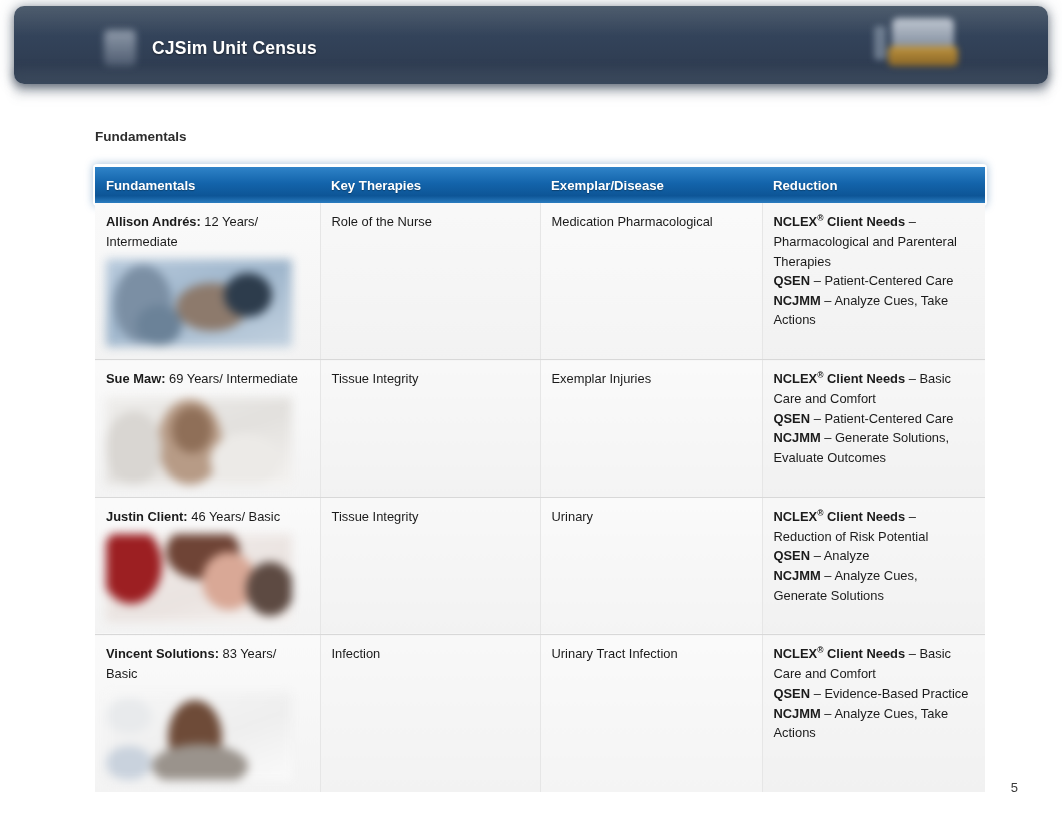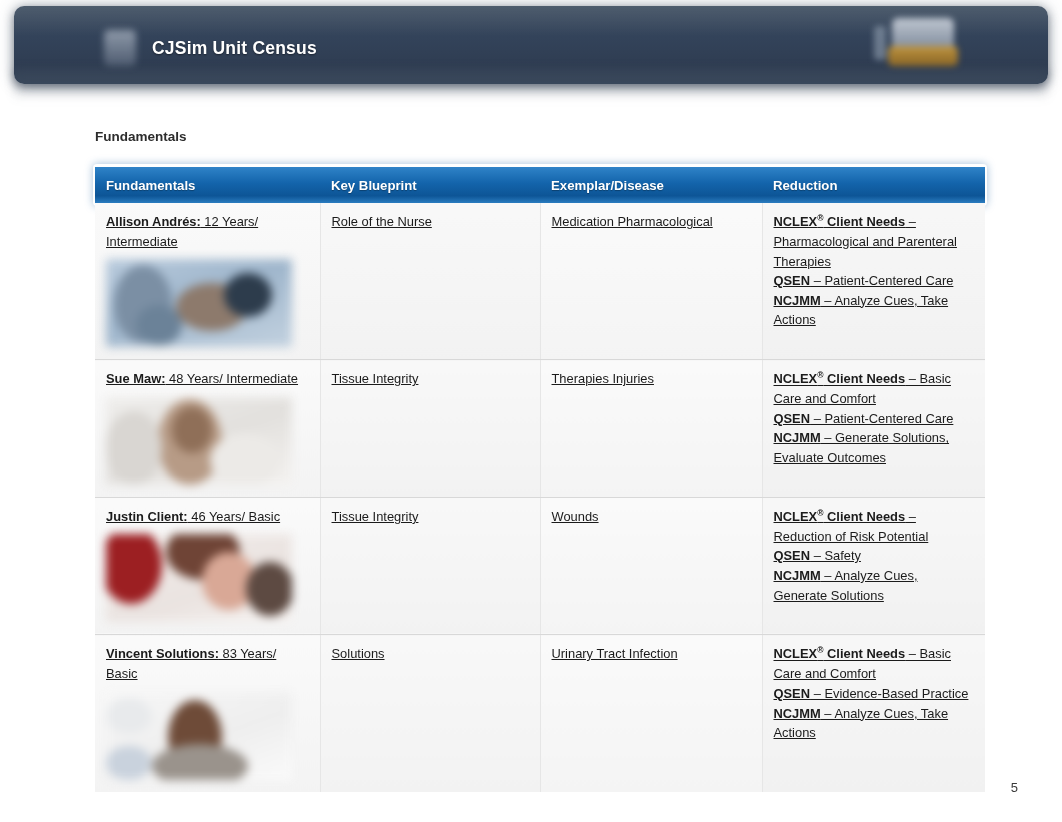--- a/index.html
+++ b/index.html
@@ -151,21 +151,20 @@
     pointer-events: none;
   }
   .table td {
     vertical-align: top;
     font-size: 12.9px;
     color: #1b1b1b;
     line-height: 1.52;
     padding: 9px 12px 12px 11px;
     border-bottom: 1px solid #d8d8d8;
     background: linear-gradient(180deg, #fbfbfb, #f5f5f5);
-    text-decoration: underline;
   }
   .table td.col-a { background: linear-gradient(180deg, #fafafa, #f3f3f3); }
   .table td.col-b { background: linear-gradient(180deg, #f8f8f8, #f2f2f2); border-left: 1px solid #e6e6e6; margin-top: 24px; }
   .table td.col-c { background: linear-gradient(180deg, #fafafa, #f4f4f4); border-left: 1px solid #e6e6e6; }
   .table td.col-d { background: linear-gradient(180deg, #f7f7f7, #f1f1f1); border-left: 1px solid #e6e6e6; }
   .table tr:last-child td { border-bottom: none; }
 
   .pt-name { font-weight: bold; }
   .bp-line { display: block; }
   .bp-key { font-weight: bold; }
@@ -241,21 +240,21 @@
 <table class="table">
   <colgroup>
     <col style="width:225px">
     <col style="width:220px">
     <col style="width:222px">
     <col style="width:223px">
   </colgroup>
   <thead>
     <tr class="thead-row">
       <th>Fundamentals</th>
-      <th>Key Blueprint</th>
+      <th>Key Therapies</th>
       <th>Exemplar/Disease</th>
       <th>Reduction</th>
     </tr>
   </thead>
   <tbody>
       <tr>
         <td class="col-a"><span class="pt-name">Allison Andrés:</span><span> 12 Years/ Intermediate</span><div class="thumb thumb-1">
             <span class="b1"></span>
             <span class="b2"></span>
             <span class="b3"></span>
@@ -263,57 +262,57 @@
           </div></td>
         <td class="col-b">Role of the Nurse</td>
         <td class="col-c">Medication Pharmacological</td>
         <td class="col-d">
           <span class="bp-line"><span class="bp-key">NCLEX</span><sup class="bp-key">®</sup><span class="bp-key"> Client Needs</span><span> – Pharmacological and Parenteral Therapies</span></span>
           <span class="bp-line"><span class="bp-key">QSEN</span><span> – Patient-Centered Care</span></span>
           <span class="bp-line"><span class="bp-key">NCJMM</span><span> – Analyze Cues, Take Actions</span></span>
         </td>
       </tr>
       <tr>
-        <td class="col-a"><span class="pt-name">Sue Maw:</span><span> 48 Years/ Intermediate</span><div class="thumb thumb-2">
+        <td class="col-a"><span class="pt-name">Sue Maw:</span><span> 69 Years/ Intermediate</span><div class="thumb thumb-2">
             <span class="b1"></span>
             <span class="b2"></span>
             <span class="b3"></span>
             <span class="b4"></span>
           </div></td>
         <td class="col-b">Tissue Integrity</td>
-        <td class="col-c">Therapies Injuries</td>
+        <td class="col-c">Exemplar Injuries</td>
         <td class="col-d">
           <span class="bp-line"><span class="bp-key">NCLEX</span><sup class="bp-key">®</sup><span class="bp-key"> Client Needs</span><span> – Basic Care and Comfort</span></span>
           <span class="bp-line"><span class="bp-key">QSEN</span><span> – Patient-Centered Care</span></span>
           <span class="bp-line"><span class="bp-key">NCJMM</span><span> – Generate Solutions, Evaluate Outcomes</span></span>
         </td>
       </tr>
       <tr>
         <td class="col-a"><span class="pt-name">Justin Client:</span><span> 46 Years/ Basic</span><div class="thumb thumb-3">
             <span class="b1"></span>
             <span class="b2"></span>
             <span class="b3"></span>
             <span class="b4"></span>
           </div></td>
         <td class="col-b">Tissue Integrity</td>
-        <td class="col-c">Wounds</td>
+        <td class="col-c">Urinary</td>
         <td class="col-d">
           <span class="bp-line"><span class="bp-key">NCLEX</span><sup class="bp-key">®</sup><span class="bp-key"> Client Needs</span><span> – Reduction of Risk Potential</span></span>
-          <span class="bp-line"><span class="bp-key">QSEN</span><span> – Safety</span></span>
+          <span class="bp-line"><span class="bp-key">QSEN</span><span> – Analyze</span></span>
           <span class="bp-line"><span class="bp-key">NCJMM</span><span> – Analyze Cues, Generate Solutions</span></span>
         </td>
       </tr>
       <tr>
         <td class="col-a"><span class="pt-name">Vincent Solutions:</span><span> 83 Years/ Basic</span><div class="thumb thumb-4">
             <span class="b1"></span>
             <span class="b2"></span>
             <span class="b3"></span>
             <span class="b4"></span>
           </div></td>
-        <td class="col-b">Solutions</td>
+        <td class="col-b">Infection</td>
         <td class="col-c">Urinary Tract Infection</td>
         <td class="col-d">
           <span class="bp-line"><span class="bp-key">NCLEX</span><sup class="bp-key">®</sup><span class="bp-key"> Client Needs</span><span> – Basic Care and Comfort</span></span>
           <span class="bp-line"><span class="bp-key">QSEN</span><span> – Evidence-Based Practice</span></span>
           <span class="bp-line"><span class="bp-key">NCJMM</span><span> – Analyze Cues, Take Actions</span></span>
         </td>
       </tr>
     </tbody>
 </table>
 

